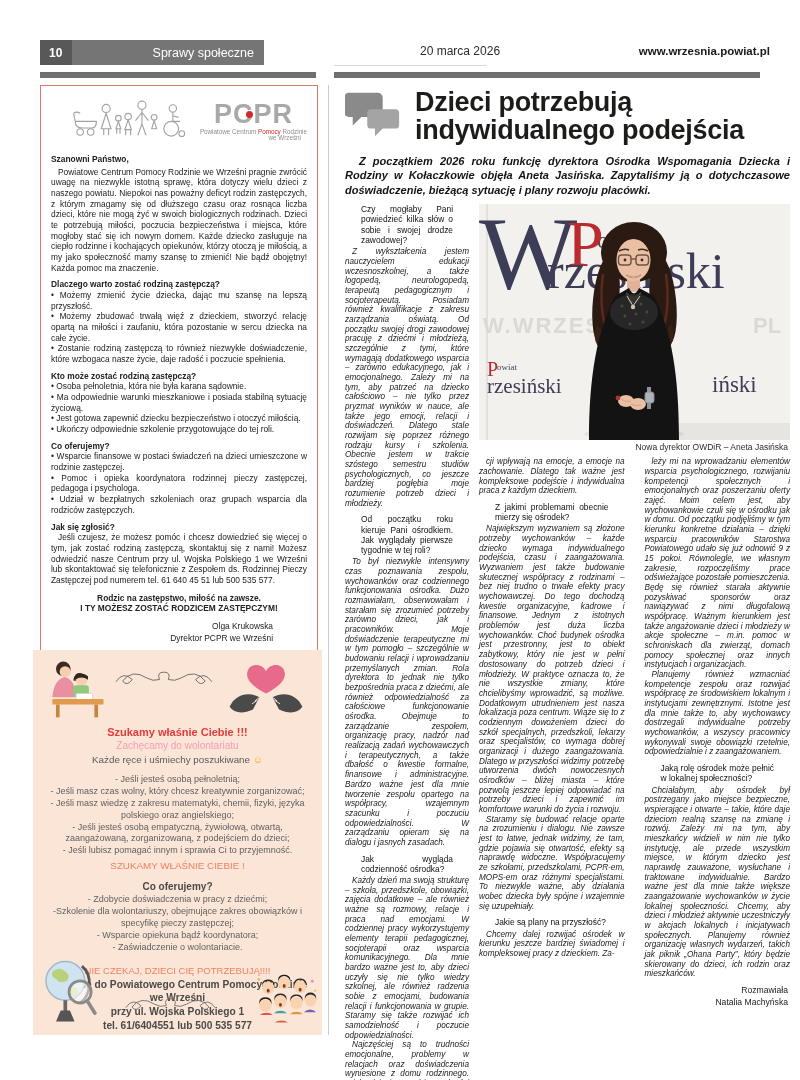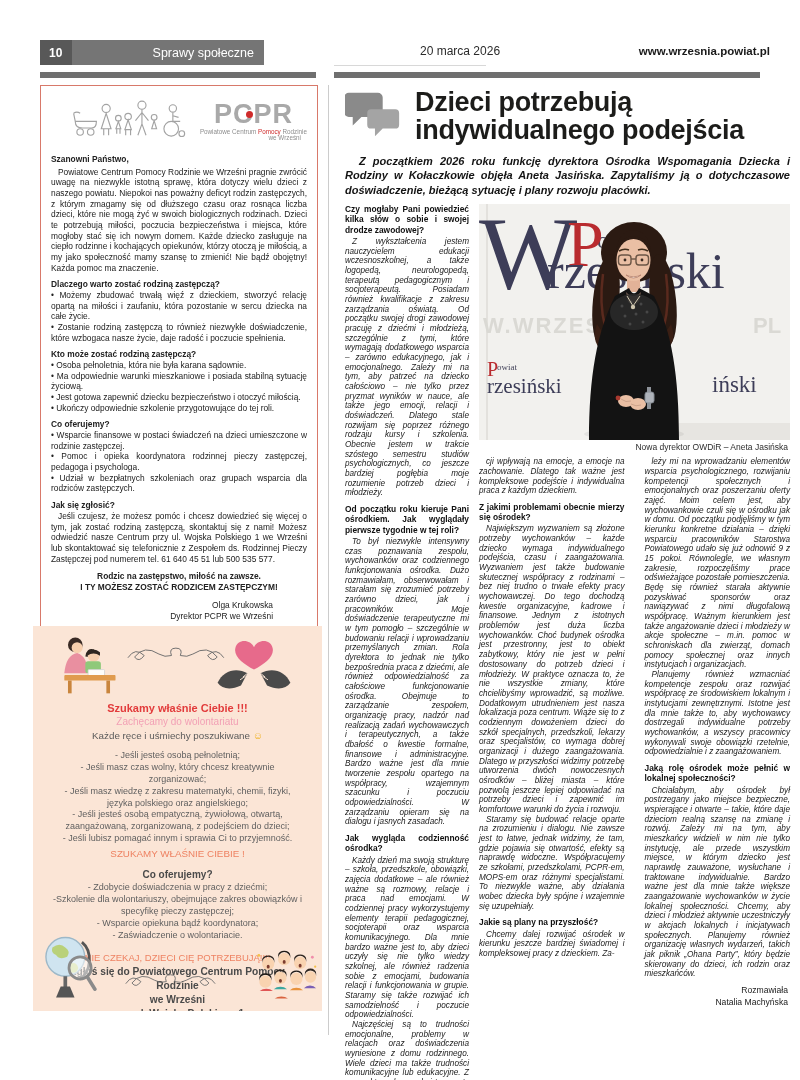--- a/index.html
+++ b/index.html
@@ -32,22 +32,22 @@
   .pcpr-caption2{font-size:6.3px;color:#8d8d8d;text-align:right;padding-right:6px;}
   .pcpr-box p{margin:0;font-size:8.4px;line-height:1.27;color:#222;}
   .pcpr-sal{font-weight:bold;margin-bottom:2px !important;}
   .pcpr-p{text-align:justify;text-indent:7px;}
   .pcpr-h{font-weight:bold;margin-top:6px !important;}
   .pcpr-li{text-align:justify;}
   .pcpr-closing{text-align:center;font-weight:bold;margin-top:7px !important;}
   .pcpr-sig{text-align:right;padding-right:34px;margin-top:7px !important;line-height:1.4 !important;}
 
   
-  .vol-box{position:absolute;left:33px;top:626px;width:289px;height:385px;background:#fbe5d6;
-           box-sizing:border-box;padding:8px 20px;text-align:center;overflow:hidden;}
+  .vol-box{position:absolute;left:33px;top:650px;width:289px;height:385px;background:#fbe5d6;
+           box-sizing:border-box;padding:8px 8px;text-align:center;overflow:hidden;}
   .vol-top{position:relative;height:68px;}
   .vol-teacher{position:absolute;left:4px;top:0;}
   .vol-swirl-top{position:absolute;left:72px;top:12px;}
   .vol-hands{position:absolute;right:6px;top:2px;}
   .vol-title{color:#e23b3b;font-weight:bold;font-size:11px;}
   .vol-sub{color:#f2a0b5;font-size:10px;margin-top:2px;}
   .vol-tag{color:#5a5a5a;font-size:9.8px;margin-top:3px;}
   .vol-tag .smiley{color:#f0b429;font-size:10px;}
   .vol-list{margin-top:9px;font-size:9px;line-height:1.32;color:#5f5f5f;}
   .vol-list div{margin:0;}
@@ -66,21 +66,21 @@
   .title{font-size:27px;font-weight:bold;line-height:1.05;letter-spacing:-0.3px;color:#1c1c1a;}
   .lead{margin-top:9px;font-style:italic;font-weight:bold;font-size:11px;line-height:1.32;
         text-align:justify;text-indent:14px;color:#141414;}
   .cols{display:flex;margin-top:7px;}
   .col1{width:124px;margin-right:10px;}
   .right-wrap{width:311px;}
   .photo-wrap{width:311px;height:236px;}
   .caption{text-align:right;font-size:8.5px;color:#2d2d2d;padding:2px 2px 5px 0;}
   .two-cols{display:flex;gap:20px;}
   .two-cols .tcol{flex:1;min-width:0;}
-  .q{font-weight:bold;font-size:8.4px;line-height:1.22;margin:6px 0 2px;color:#101010;text-align:justify;}
+  .q{font-weight:normal;font-size:8.4px;line-height:1.22;margin:6px 16px 2px;color:#101010;text-align:justify;}
   .a{font-style:italic;font-size:8.2px;line-height:1.18;text-align:justify;color:#1b1b1b;
      text-indent:7px;margin:0;}
   .col1 .q:first-child{margin-top:0;}
   .tcol .a:first-child{margin-top:0;}
   .byline{text-align:right;font-size:8.6px;line-height:1.35;margin-top:6px;color:#1b1b1b;padding-right:2px;}
 </style>
 </head>
 <body>
 
 <div class="page">
@@ -130,20 +130,21 @@
           <span>Rodzinie</span>
         </div>
         <div class="pcpr-caption2">we Wrześni</div>
       </span>
     </div>
 
     <p class="pcpr-sal">Szanowni Państwo,</p>
     <p class="pcpr-p">Powiatowe Centrum Pomocy Rodzinie we Wrześni pragnie zwrócić uwagę na niezwykle istotną sprawę, która dotyczy wielu dzieci z naszego powiatu. Niepokoi nas poważny deficyt rodzin zastępczych, z którym zmagamy się od dłuższego czasu oraz rosnąca liczba dzieci, które nie mogą żyć w swoich biologicznych rodzinach. Dzieci te potrzebują miłości, poczucia bezpieczeństwa i miejsca, które mogłoby stać się ich nowym domem. Każde dziecko zasługuje na ciepło rodzinne i kochających opiekunów, którzy otoczą je miłością, a my jako społeczność mamy szansę to zmienić! Nie bądź obojętny! Każda pomoc ma znaczenie.</p>
 
     <p class="pcpr-h">Dlaczego warto zostać rodziną zastępczą?</p>
+    <p class="pcpr-li">• Możemy zmienić życie dziecka, dając mu szansę na lepszą przyszłość.</p>
     <p class="pcpr-li">• Możemy zbudować trwałą więź z dzieckiem, stworzyć relację opartą na miłości i zaufaniu, która pozostanie w sercu dziecka na całe życie.</p>
     <p class="pcpr-li">• Zostanie rodziną zastępczą to również niezwykłe doświadczenie, które wzbogaca nasze życie, daje radość i poczucie spełnienia.</p>
 
     <p class="pcpr-h">Kto może zostać rodziną zastępczą?</p>
     <p class="pcpr-li">• Osoba pełnoletnia, która nie była karana sądownie.</p>
     <p class="pcpr-li">• Ma odpowiednie warunki mieszkaniowe i posiada stabilną sytuację życiową.</p>
     <p class="pcpr-li">• Jest gotowa zapewnić dziecku bezpieczeństwo i otoczyć miłością.</p>
     <p class="pcpr-li">• Ukończy odpowiednie szkolenie przygotowujące do tej roli.</p>
 
     <p class="pcpr-h">Co oferujemy?</p>

